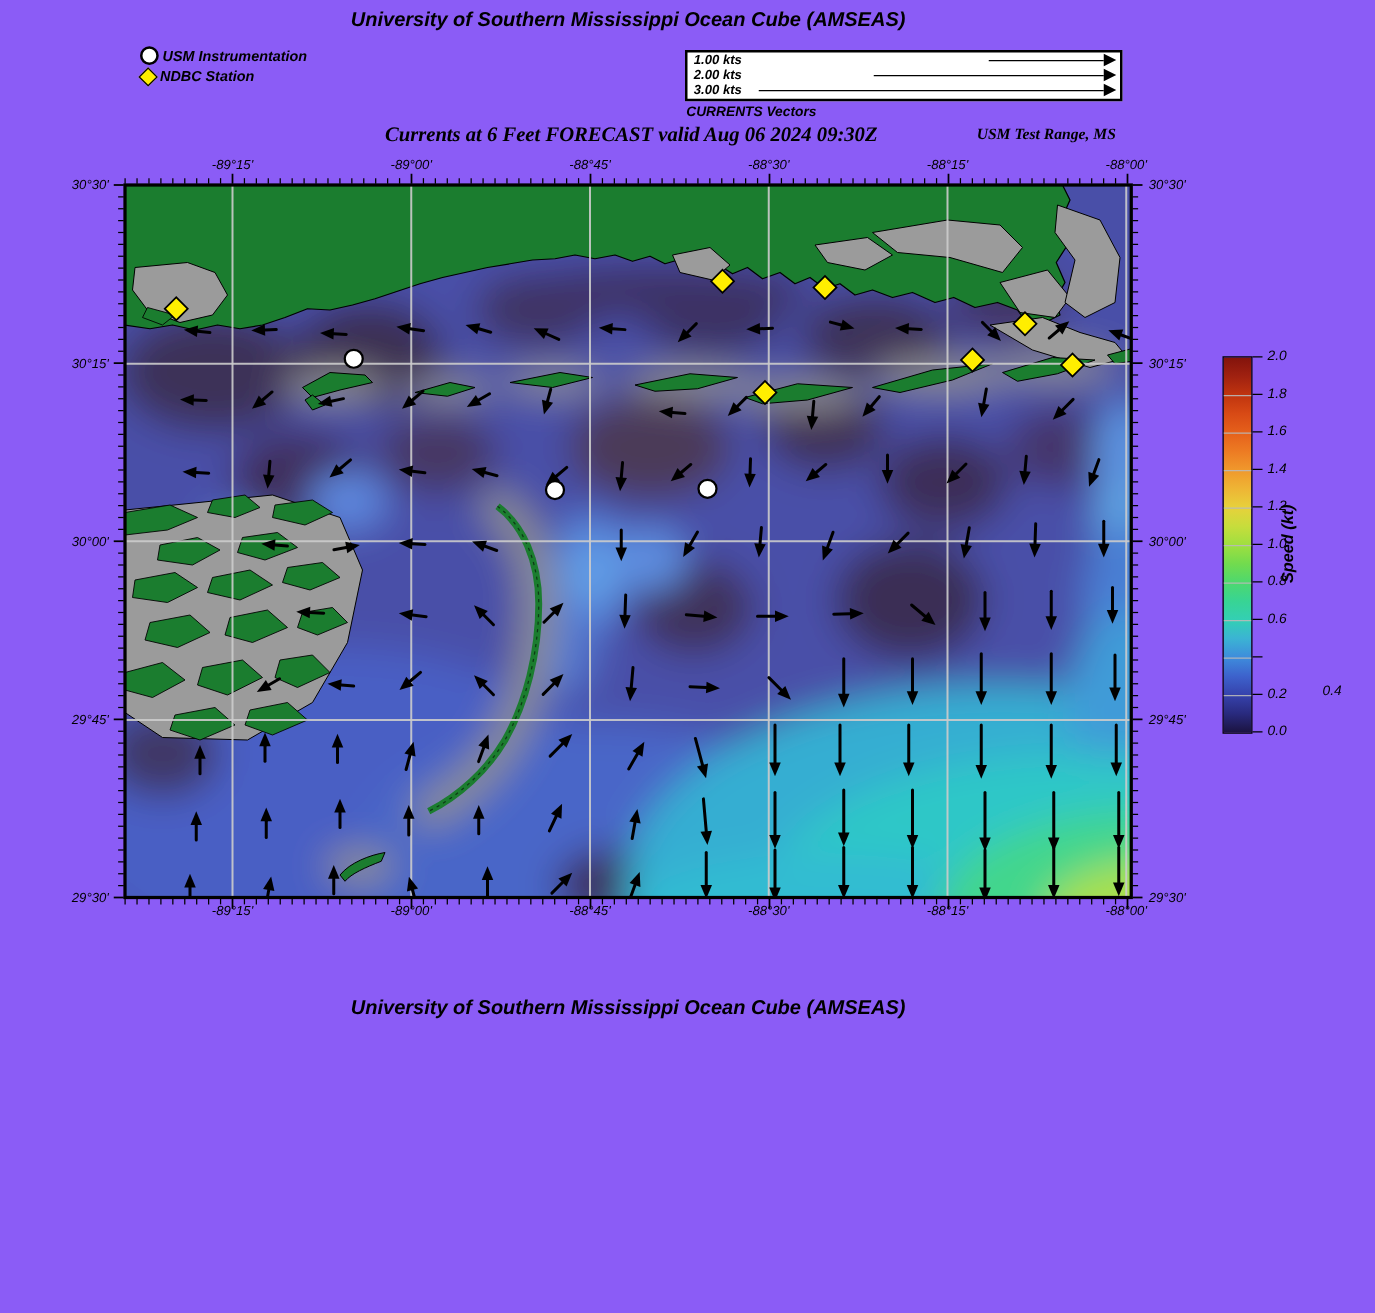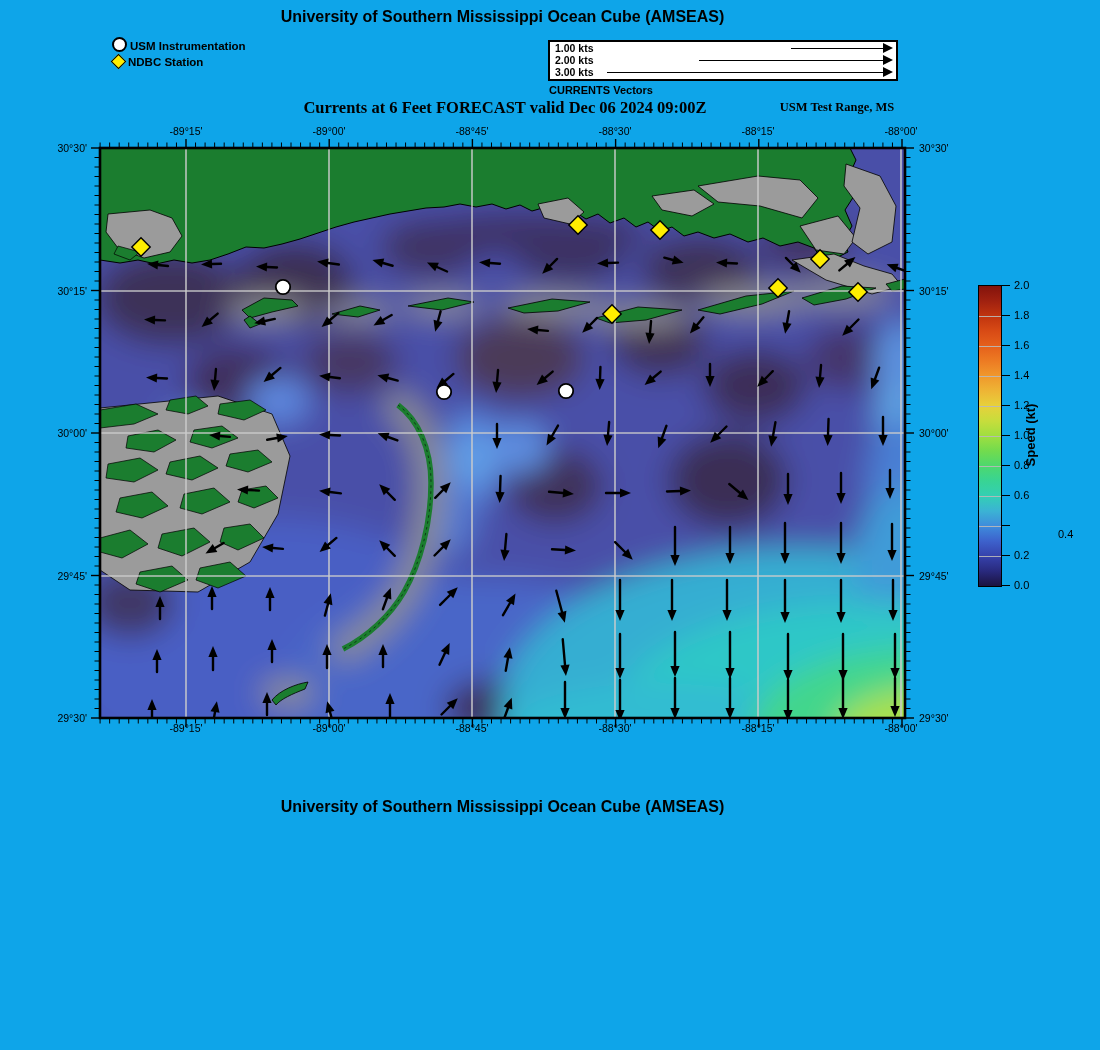--- a/index.html
+++ b/index.html
@@ -1,21 +1,21 @@
 <!DOCTYPE html>
 <html style="--sea-base: #4a4fa8; --land-green: #1b7d2f; --marsh-gray: #9b9b9b; --grid: #cccccc; --ndbc-yellow: #ffee00; --frame: #000000;"><head>
 <meta charset="utf-8">
 <style>
   :root{
     --sea-base:#4a4fa8; --land-green:#1b7d2f; --marsh-gray:#9b9b9b;
     --grid:#cccccc; --ndbc-yellow:#ffee00; --frame:#000000;
   }
   html,body{margin:0;padding:0;background:#ffffff;}
-  .page{position:relative;width:1100px;height:1050px;background:#0ea5e9;overflow:hidden;
-        font-family:"Liberation Sans",sans-serif;color:#000;}
+  .page{position:relative;width:1100px;height:1050px;background:#8b5cf6;overflow:hidden;
+        font-family:"Liberation Sans",sans-serif;color:#000;font-style:italic;}
   .top-title{position:absolute;left:0;top:8px;width:1005px;text-align:center;
              font-size:16px;font-weight:bold;}
   .footer-title{position:absolute;left:0;top:798px;width:1005px;text-align:center;
              font-size:16px;font-weight:bold;}
   .legend{position:absolute;left:112px;top:36px;}
   .legend-row{display:flex;align-items:flex-end;height:16px;}
   .legend-label{font-size:11.5px;font-weight:bold;margin-left:3px;}
   .m-circle{width:11px;height:11px;border:2px solid #000;border-radius:50%;background:#fff;}
   .m-diamond{width:9px;height:9px;border:1.6px solid #000;background:var(--ndbc-yellow);
              transform:rotate(45deg);margin:1px;}
@@ -71,21 +71,21 @@
         <div class="vhead"></div>
       </div>
       <div class="vrow">
         <span class="vlabel">3.00 kts</span>
         <div class="vline" style="width: 276px;"></div>
         <div class="vhead"></div>
       </div>
     </div>
   <div class="vec-caption">CURRENTS Vectors</div>
 
-  <div class="subtitle">Currents at 6 Feet FORECAST valid Dec 06 2024 09:00Z</div>
+  <div class="subtitle">Currents at 6 Feet FORECAST valid Aug 06 2024 09:30Z</div>
   <div class="region-label">USM Test Range, MS</div>
 
   <div class="map-wrap">
     <svg id="mapsvg" width="805" height="570" viewBox="0 0 805 570">
       <defs>
         <clipPath id="mclip">
             <rect x="0" y="0" width="805" height="570"></rect>
           </clipPath>
         <filter id="blurF" x="-15%" y="-15%" width="130%" height="130%">
           <feGaussianBlur stdDeviation="15"></feGaussianBlur>
@@ -802,21 +802,21 @@
       <div class="cb-lab" style="top: 375px;">1.4</div>
       <div class="cb-tick" style="top: 405px;"></div>
       <div class="cb-lab" style="top: 405px;">1.2</div>
       <div class="cb-tick" style="top: 435px;"></div>
       <div class="cb-lab" style="top: 435px;">1.0</div>
       <div class="cb-tick" style="top: 465px;"></div>
       <div class="cb-lab" style="top: 465px; text-align: right;">0.8</div>
       <div class="cb-tick" style="top: 495px;"></div>
       <div class="cb-lab" style="top: 495px;">0.6</div>
       <div class="cb-tick" style="top: 525px;"></div>
-      <div class="cb-lab" style="top: 534px; padding-left: 44px;">0.4</div>
+      <div class="cb-lab" style="top: 553px; padding-left: 44px;">0.4</div>
       <div class="cb-tick" style="top: 555px;"></div>
       <div class="cb-lab" style="top: 555px;">0.2</div>
       <div class="cb-tick" style="top: 585px;"></div>
       <div class="cb-lab" style="top: 585px;">0.0</div>
     </div>
   <div class="cb-title">Speed (kt)</div>
 
   <div class="footer-title">University of Southern Mississippi Ocean Cube (AMSEAS)</div>
 
 </div>

